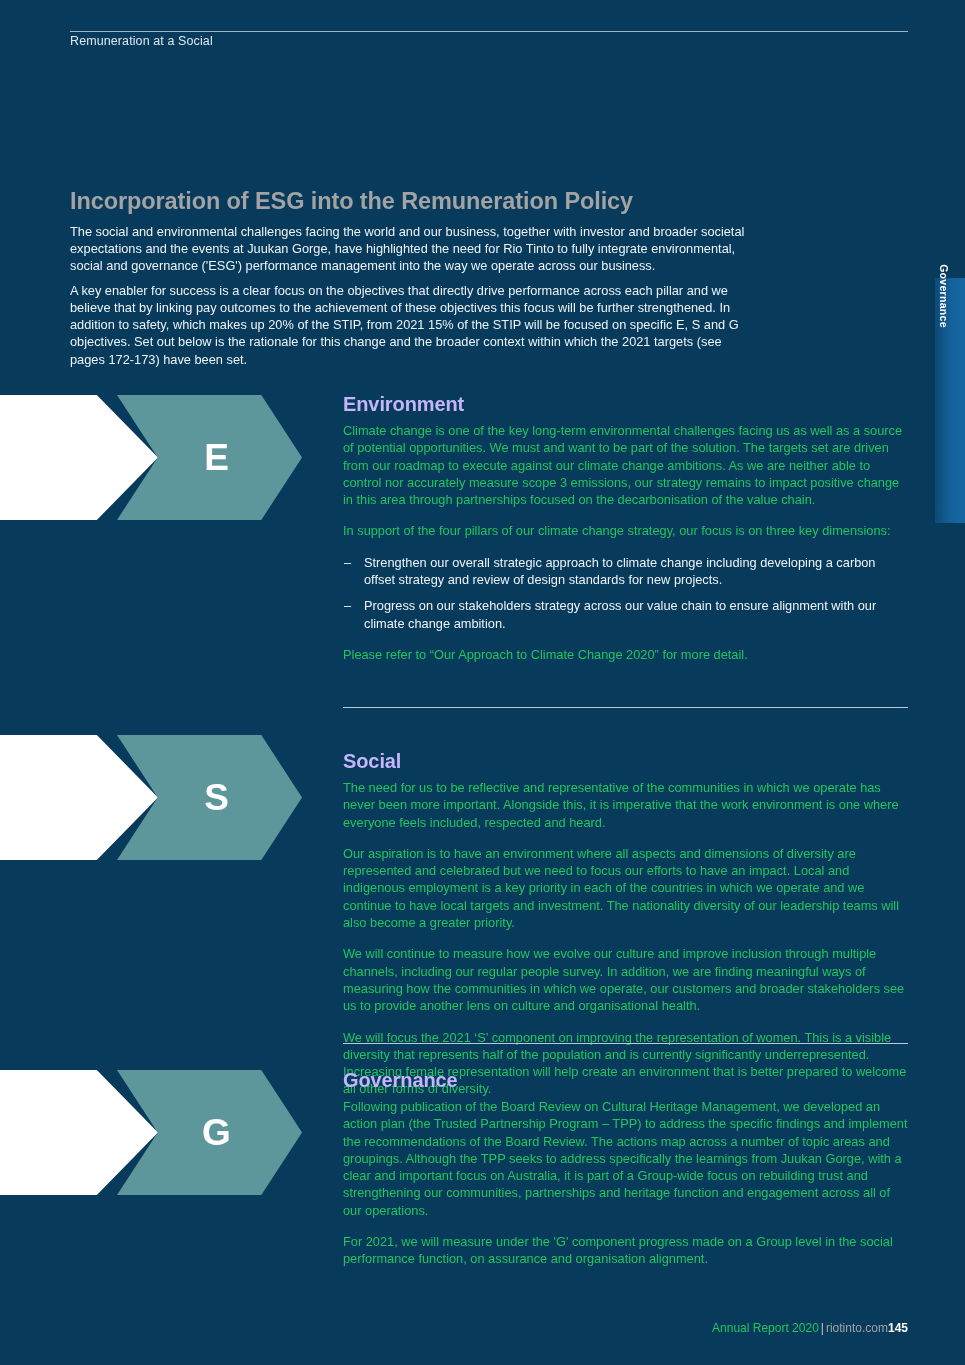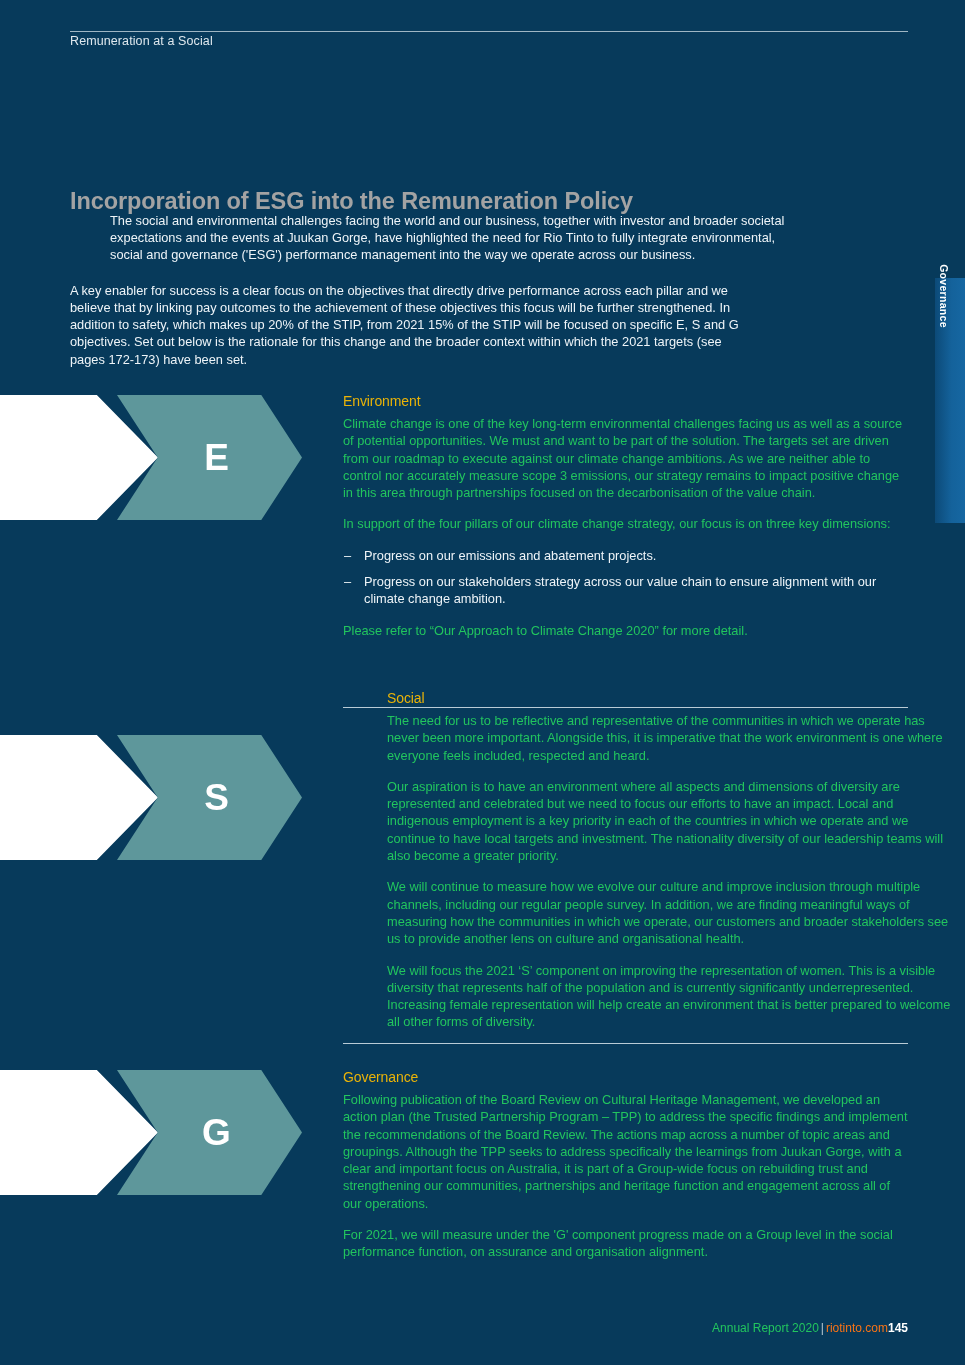--- a/index.html
+++ b/index.html
@@ -51,21 +51,21 @@
     color: #a3a3a3;
   }
   .intro {
     position: absolute;
     left: 70px;
     width: 676px;
     font-size: 12.8px;
     line-height: 17.2px;
     color: #eef4f8;
   }
-  .intro.p1 { top: 199px; margin-left: 40px; }
+  .intro.p1 { top: 210px; }
   .intro.p2 { top: 269px; }
 
   
   .side-tab {
     position: absolute;
     right: 0;
     top: 278px;
     width: 30px;
     height: 245px;
     background: linear-gradient(to right, #0c4a78 0%, #14629b 55%, #1667a2 100%);
@@ -136,23 +136,23 @@
     position: absolute;
     left: 343px;
     width: 565px;
     height: 1px;
     background: #b9cbd6;
   }
   .divider.d-soc { top: 707px; }
   .divider.d-gov { top: 1043px; }
 
   .esg-head {
-    font-size: 14px;
-    font-weight: normal;
-    color: #eab308;
+    font-size: 20px;
+    font-weight: bold;
+    color: #c4b5fd;
     margin: 0 0 6px 0;
     letter-spacing: -0.1px;
   }
   .esg-body p {
     margin: 0 0 14px 0;
     font-size: 12.8px;
     line-height: 17.3px;
     color: #22c55e;
   }
   .esg-body p:last-child { margin-bottom: 0; }
@@ -188,21 +188,21 @@
     font-size: 12px;
     color: #dfe8ee;
     text-align: right;
   }
   .footer .ft-inner {
     display: inline-block;
     white-space: nowrap;
   }
   .footer .ft-bold { font-weight: normal; color: #22c55e; }
   .footer .ft-sep { color: #b9cbd6; padding: 0 2px; }
-  .footer .ft-site { color: #f97316; }
+  .footer .ft-site { color: #a3a3a3; }
   .footer .ft-page {
     font-weight: bold;
     color: #ffffff;
   }
 </style>
 </head>
 <body>
 
 <div class="page">
 
@@ -223,36 +223,36 @@
       <div class="chev teal">
         <span class="chev-letter">E</span>
       </div>
     </div>
   </div>
   <div class="esg-body" style="top:393px; position:absolute;">
     <h2 class="esg-head">Environment</h2>
     <p>Climate change is one of the key long-term environmental challenges facing us as well as a source of potential opportunities. We must and want to be part of the solution. The targets set are driven from our roadmap to execute against our climate change ambitions. As we are neither able to control nor accurately measure scope 3 emissions, our strategy remains to impact positive change in this area through partnerships focused on the decarbonisation of the value chain.</p>
     <p>In support of the four pillars of our climate change strategy, our focus is on three key dimensions:</p>
     <ul class="dash-list">
-      <li>Progress on our emissions and abatement projects.</li>
+      <li>Strengthen our overall strategic approach to climate change including developing a carbon offset strategy and review of design standards for new projects.</li>
       <li>Progress on our stakeholders strategy across our value chain to ensure alignment with our climate change ambition.</li>
     </ul>
     <p>Please refer to “Our Approach to Climate Change 2020” for more detail.</p>
   </div>
 
   <div class="divider d-soc"></div>
   <div class="esg-row soc">
     <div class="chev-wrap">
       <div class="chev white"></div>
       <div class="chev teal">
         <span class="chev-letter">S</span>
       </div>
     </div>
   </div>
-  <div class="esg-body" style="top:690px; position:absolute;margin-left:44px;">
+  <div class="esg-body" style="top:750px; position:absolute;">
     <h2 class="esg-head">Social</h2>
     <p>The need for us to be reflective and representative of the communities in which we operate has never been more important. Alongside this, it is imperative that the work environment is one where everyone feels included, respected and heard.</p>
     <p>Our aspiration is to have an environment where all aspects and dimensions of diversity are represented and celebrated but we need to focus our efforts to have an impact. Local and indigenous employment is a key priority in each of the countries in which we operate and we continue to have local targets and investment. The nationality diversity of our leadership teams will also become a greater priority.</p>
     <p>We will continue to measure how we evolve our culture and improve inclusion through multiple channels, including our regular people survey. In addition, we are finding meaningful ways of measuring how the communities in which we operate, our customers and broader stakeholders see us to provide another lens on culture and organisational health.</p>
     <p>We will focus the 2021 ‘S’ component on improving the representation of women. This is a visible diversity that represents half of the population and is currently significantly underrepresented. Increasing female representation will help create an environment that is better prepared to welcome all other forms of diversity.</p>
   </div>
 
   <div class="divider d-gov"></div>
   <div class="esg-row gov">
     <div class="chev-wrap">

